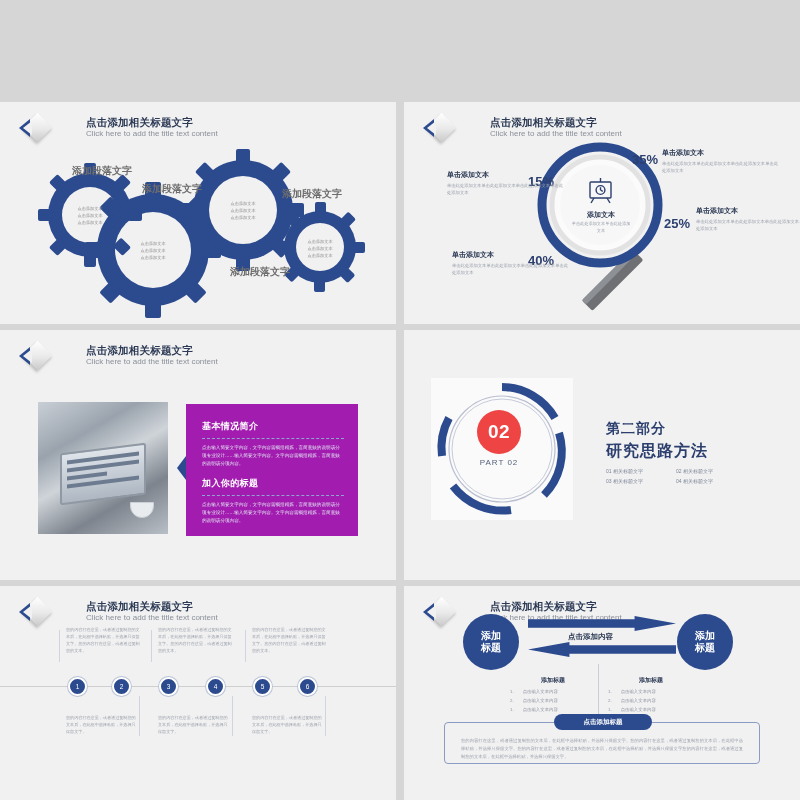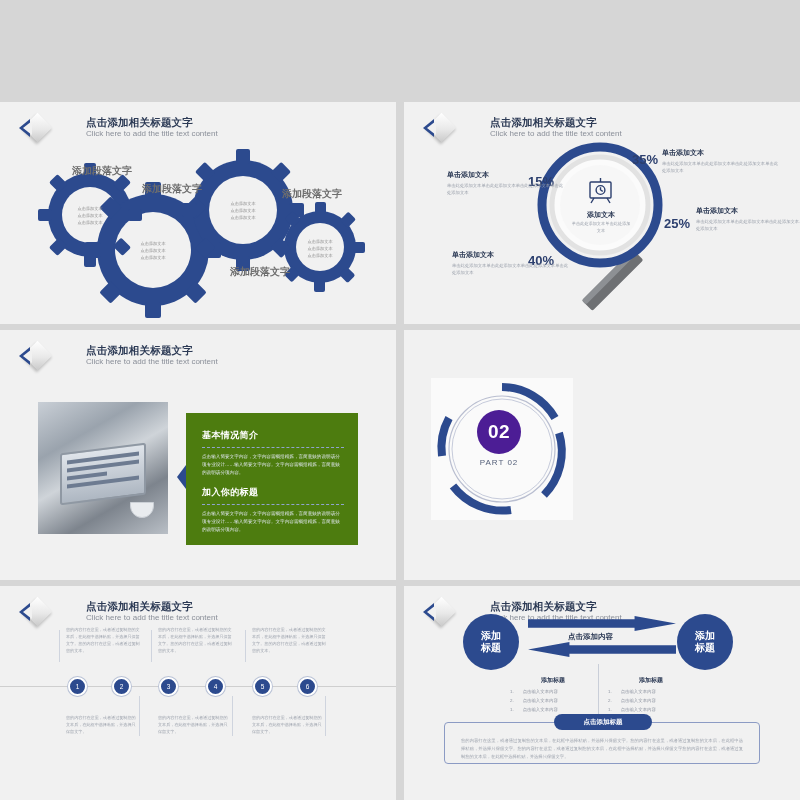--- a/index.html
+++ b/index.html
@@ -51,35 +51,35 @@
   .photo { position:absolute; left:38px; top:72px; width:130px; height:132px;
      background:linear-gradient(150deg,#c9cfd6 0%,#9aa3ad 28%,#cfd4d9 48%,#7d848d 72%,#b9bfc6 100%);
      overflow:hidden; }
   .photo .scr { position:absolute; left:22px; top:46px; width:86px; height:52px;
      background:linear-gradient(180deg,#dfe4ea,#aeb7c2); transform:skewY(-7deg);
      border:2px solid #8f98a3; border-radius:3px; }
   .photo .scr i { position:absolute; left:5px; top:6px; right:5px; height:4px;
      background:#6d7b91; display:block; }
   .photo .cup { position:absolute; right:14px; bottom:16px; width:24px; height:16px;
      background:#e9ecef; border-radius:0 0 14px 14px; border:1px solid #cbd0d6;}
-  .bluepanel { position:absolute; left:186px; top:83px; width:172px; height:132px;
-     background:#4d7c0f; color:#fff; padding:16px 14px 10px 16px; }
+  .bluepanel { position:absolute; left:186px; top:74px; width:172px; height:132px;
+     background:#a21caf; color:#fff; padding:16px 14px 10px 16px; }
   .bluepanel .notch { position:absolute; left:-9px; top:52px; width:0;height:0;
      border-top:12px solid transparent; border-bottom:12px solid transparent;
      border-right:9px solid #2c4a8e; }
   .bluepanel h3 { font-size:9px; font-weight:bold; letter-spacing:.4px; }
   .bluepanel .dash { border-top:1px dashed #8fa4cf; margin:5px 0 5px; }
   .bluepanel p { font-size:4.6px; line-height:1.75; color:#e4eaf5; }
   .bluepanel .b2 { margin-top:9px; }
 
   
   .sec-sq { position:absolute; left:27px; top:48px; width:142px; height:142px; background:#fafafa; }
   .arcwrap { position:absolute; left:27px; top:48px; width:142px; height:142px; }
   .num-circle { position:absolute; left:73px; top:80px; width:44px; height:44px; border-radius:50%;
-     background:#4c1d95; color:#fff; display:flex; align-items:center; justify-content:center;
+     background:#ef4444; color:#fff; display:flex; align-items:center; justify-content:center;
      font-size:19px; font-weight:bold; letter-spacing:.5px; }
   .part-lbl { position:absolute; left:63px; top:128px; width:64px; text-align:center;
      font-size:8px; color:#55607a; letter-spacing:1px; }
   .sec-txt { position:absolute; left:202px; top:90px; }
   .sec-txt h2 { font-size:14px; color:#2c3f6e; font-weight:bold; letter-spacing:1px; }
   .sec-txt h1 { font-size:16px; color:#2c3f6e; font-weight:bold; letter-spacing:1px; margin-top:3px;}
   .sec-list { margin-top:6px; display:grid; grid-template-columns:66px 66px; gap:4px 4px; }
   .sec-list span { font-size:5px; color:#7b8496; }
 
   
@@ -329,20 +329,30 @@
       <circle cx="71" cy="71" r="50" fill="none" stroke="#c6cbdb" stroke-width="1"></circle>
       <g fill="none" stroke="#2c4a8e" stroke-width="8" stroke-linecap="butt">
         <path d="M 71 9 A 62 62 0 0 1 124 40"></path>
         <path d="M 18 40 A 62 62 0 0 0 11 78"></path>
         <path d="M 128 55 A 62 62 0 0 1 113 117"></path>
         <path d="M 22 108 A 62 62 0 0 0 80 132"></path>
       </g>
     </svg>
     <div class="num-circle">02</div>
     <div class="part-lbl">PART 02</div>
+    <div class="sec-txt">
+      <h2>第二部分</h2>
+      <h1>研究思路方法</h1>
+      <div class="sec-list">
+        <span>01 相关标题文字</span>
+        <span>02 相关标题文字</span>
+        <span>03 相关标题文字</span>
+        <span>04 相关标题文字</span>
+      </div>
+    </div>
   </div>
 
   <div class="slide">
     <div class="hdr">
       <div class="badge">
         <div class="sq"></div>
           <div class="chev"></div>
           <div class="chev2"></div>
       </div>
       <div class="txt">

